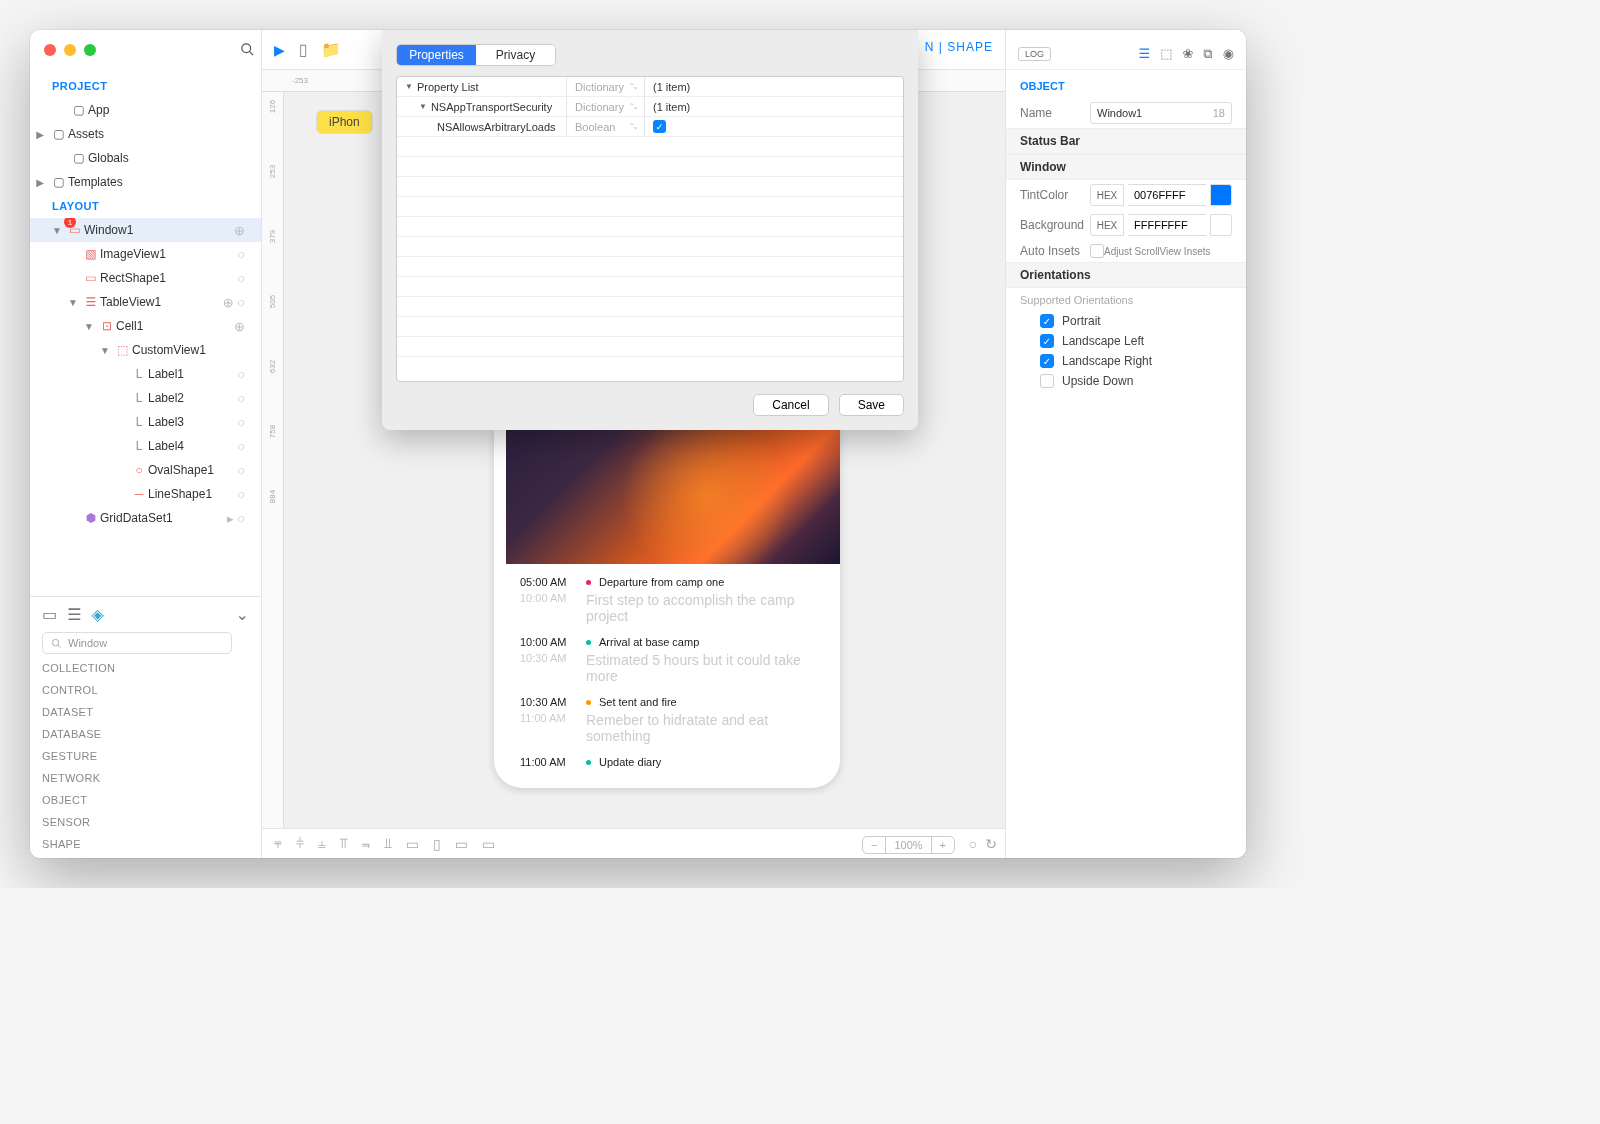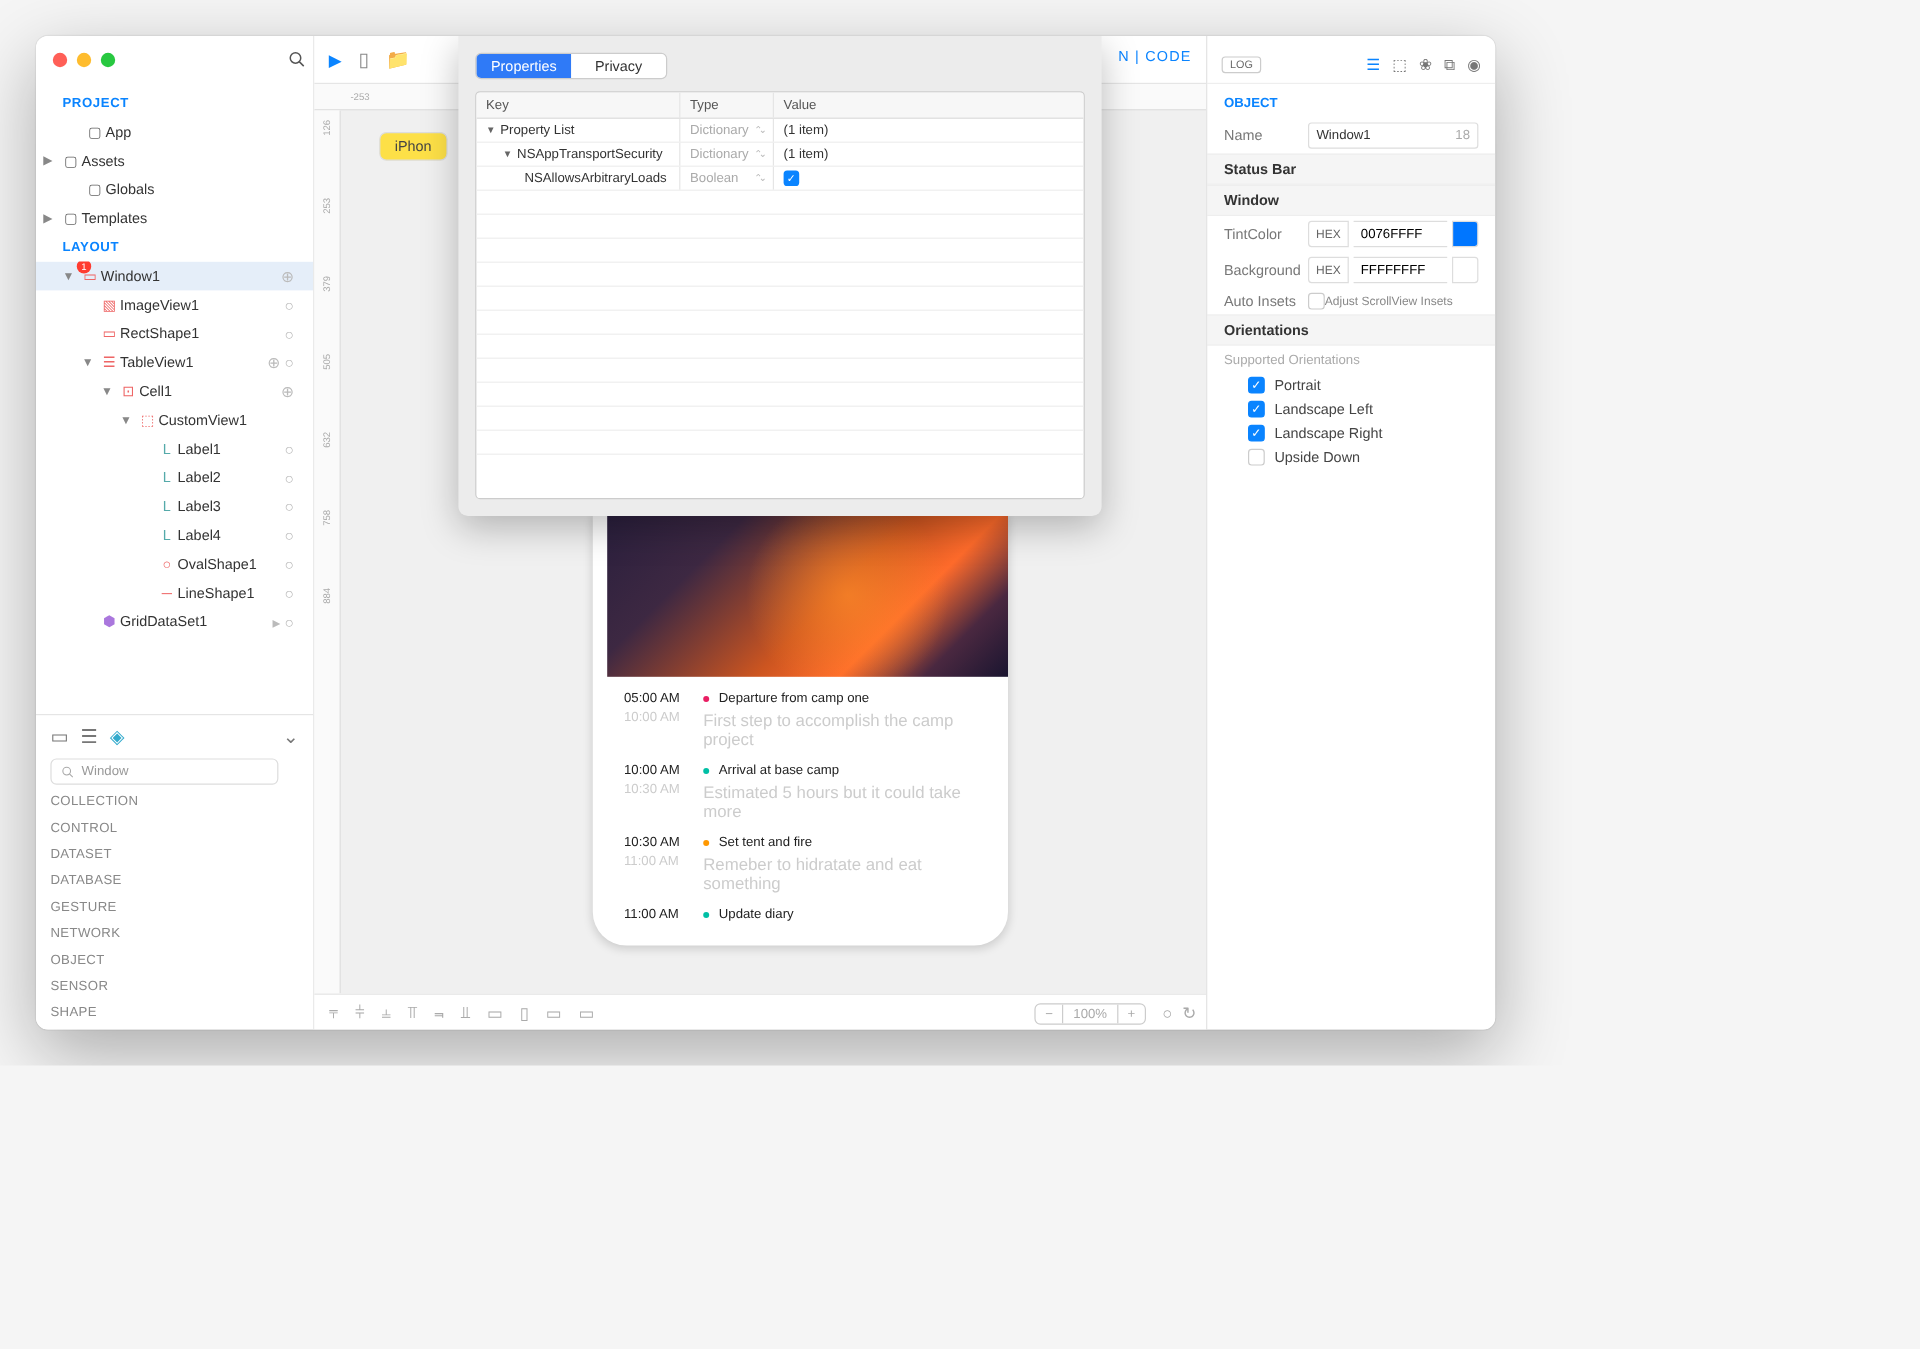--- a/index.html
+++ b/index.html
@@ -254,21 +254,21 @@
         </div>
     </div>
   </div>
 
   <div class="canvas">
     <div class="toolbar-top">
       <span class="tb-play">▶</span>
       <span style="color:#888">▯</span>
       <span style="color:#888">📁</span>
       <div class="toolbar-right">
-        <span>N | CODE</span>
+        <span>N | SHAPE</span>
       </div>
     </div>
     <div class="ruler-h">
         <span>-253</span>
       </div>
     <div class="ruler-v" id="ruler-v">
         <span>126</span>
         <span>253</span>
         <span>379</span>
         <span>505</span>
@@ -408,25 +408,20 @@
         </div>
       </div>
   </div>
 
   <div class="modal">
     <div class="seg">
       <div class="seg-btn active">Properties</div>
       <div class="seg-btn">Privacy</div>
     </div>
     <div class="plist">
-      <div class="plist-head">
-        <div class="pk">Key</div>
-        <div class="pt">Type</div>
-        <div class="pv">Value</div>
-      </div>
       <div class="plist-body" id="plist-body">
           <div class="plist-row">
             <div class="pk" style="padding-left:8px"><span class="tri">▼</span>Property List</div>
             <div class="pt">Dictionary</div>
             <div class="pv">(1 item)</div>
           </div>
           <div class="plist-row">
             <div class="pk" style="padding-left:22px"><span class="tri">▼</span>NSAppTransportSecurity</div>
             <div class="pt">Dictionary</div>
             <div class="pv">(1 item)</div>
@@ -444,14 +439,18 @@
           <div class="plist-empty"></div>
           <div class="plist-empty"></div>
           <div class="plist-empty"></div>
           <div class="plist-empty"></div>
           <div class="plist-empty"></div>
           <div class="plist-empty"></div>
           <div class="plist-empty"></div>
           <div class="plist-empty"></div>
         </div>
     </div>
+    <div class="modal-btns">
+      <button class="mbtn">Cancel</button>
+      <button class="mbtn">Save</button>
+    </div>
   </div>
 </div>
 
 </body></html>

